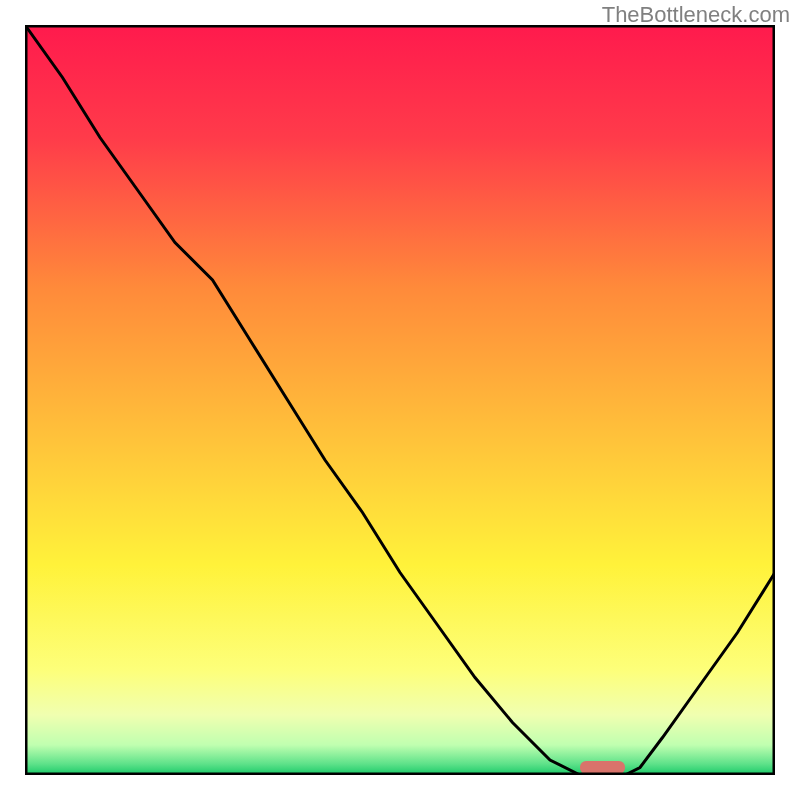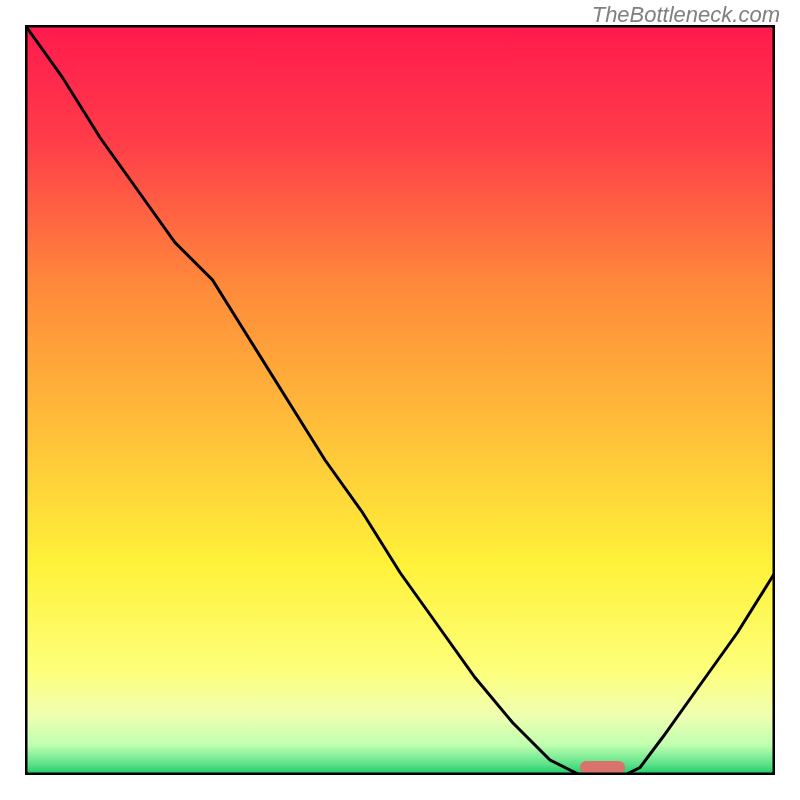--- a/index.html
+++ b/index.html
@@ -12,26 +12,25 @@
   }
   .chart-container {
     position: relative;
     width: 800px;
     height: 800px;
     background: #ffffff;
   }
   .watermark {
     position: absolute;
     top: 2px;
-    right: 20px;
+    right: 10px;
     color: #808080;
     font-size: 22px;
     font-family: Arial, sans-serif;
     z-index: 5;
-    font-style: italic;
   }
   .plot-area {
     position: absolute;
     left: 25px;
     top: 25px;
     width: 750px;
     height: 750px;
     box-sizing: border-box;
   }
   svg {

